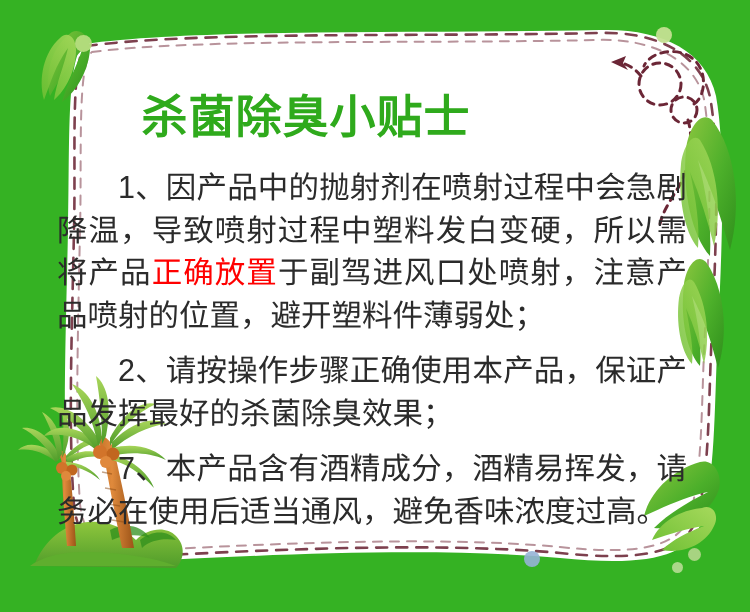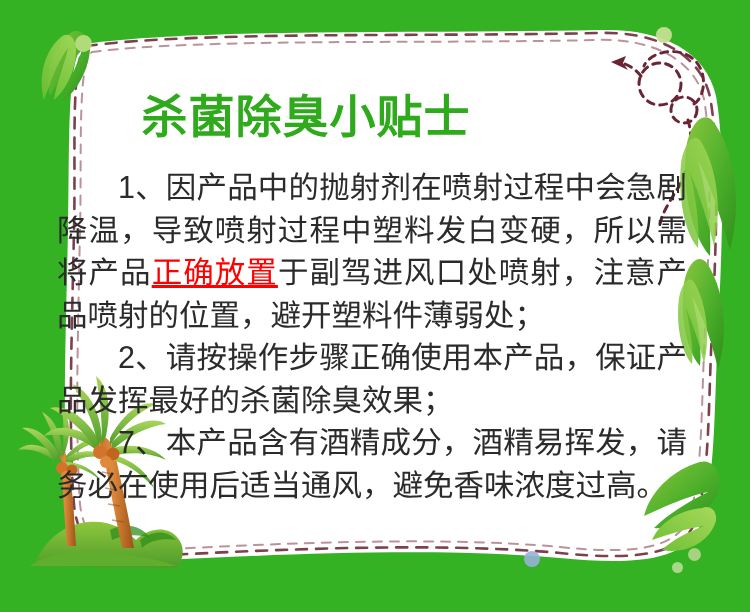--- a/index.html
+++ b/index.html
@@ -61,22 +61,22 @@
     font-size: 30.5px;
     line-height: 42.5px;
     color: #2b2b2b;
     text-align: justify;
     text-justify: inter-ideograph;
   }
   .para {
     margin: 0;
     text-indent: 2em;
   }
-  .para + .para { margin-top: 0; }
-  .hl-red { color: #ff0000; text-decoration: underline; }
+  .para + .para { margin-top: 13px; }
+  .hl-red { color: #ff0000; }
 
   
   .dot {
     position: absolute;
     border-radius: 50%;
   }
   .dot-tl {
     left: 75px; top: 35px;
     width: 17px; height: 17px;
     background: rgba(186, 222, 130, 0.92);

